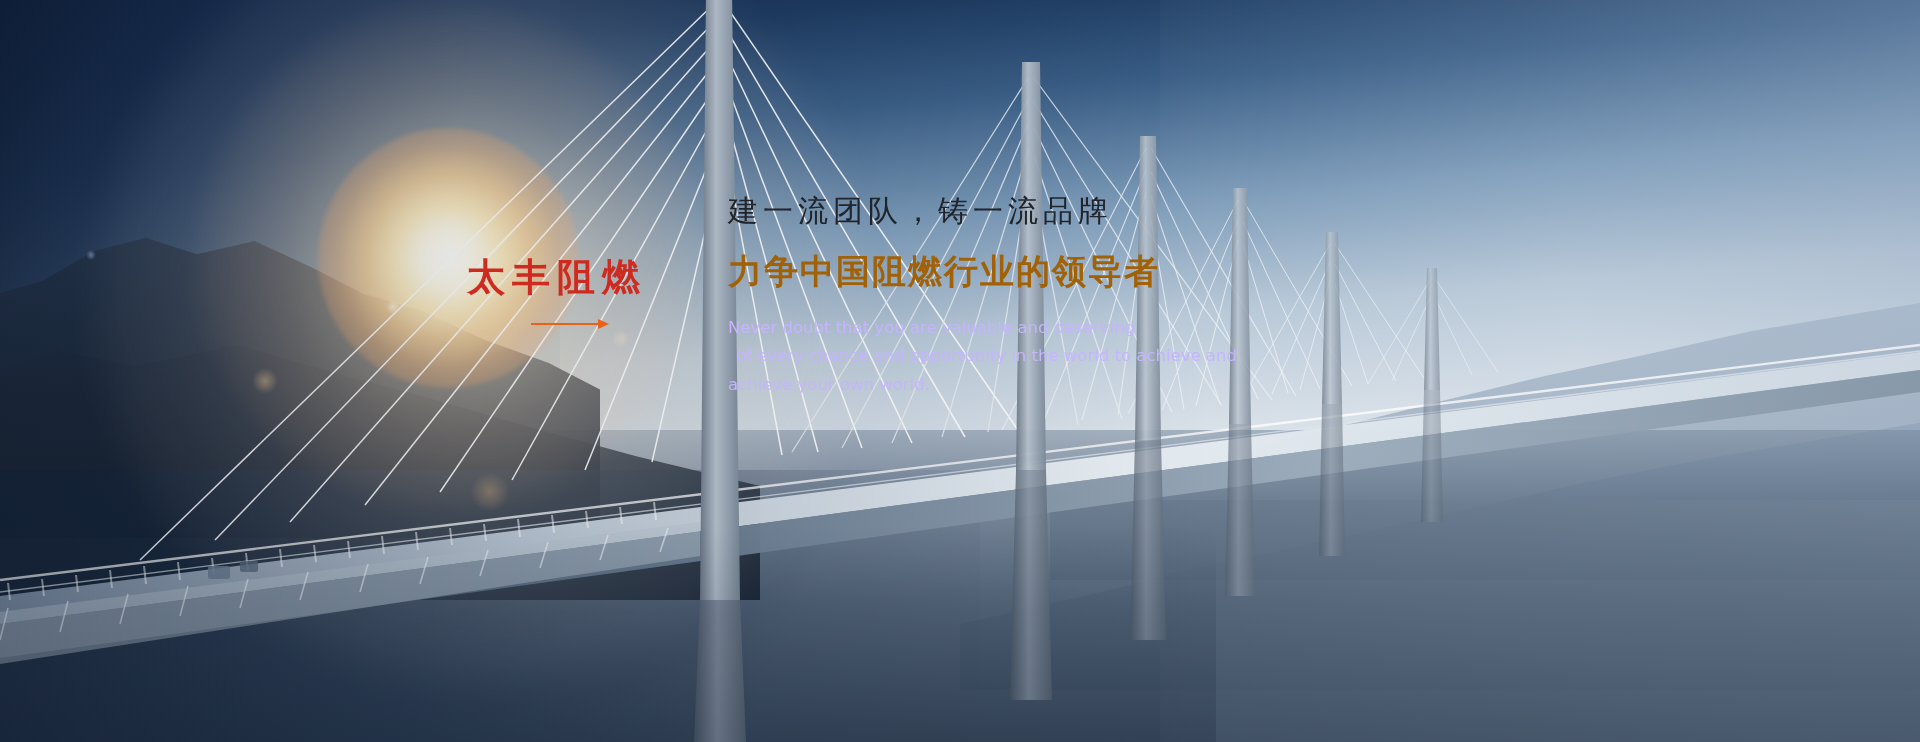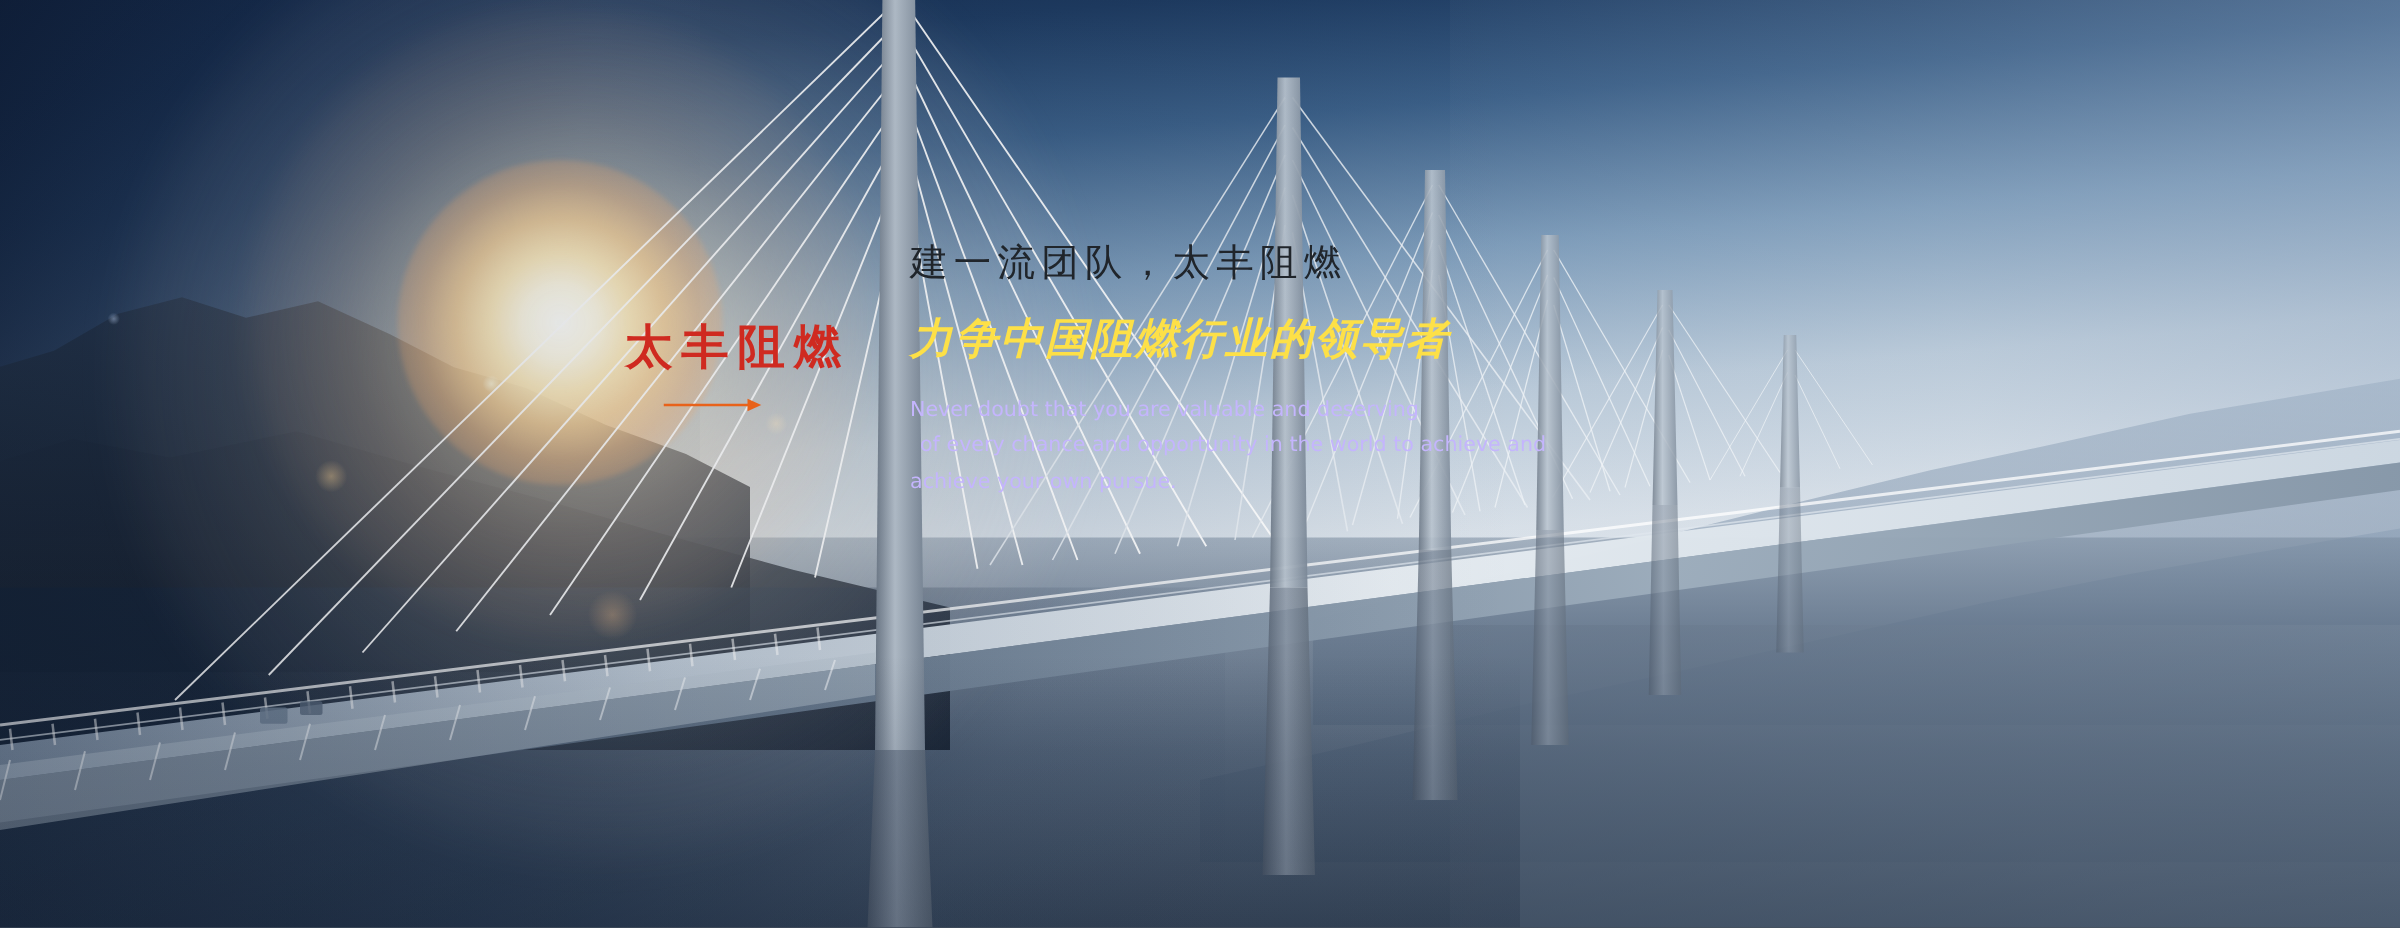--- a/index.html
+++ b/index.html
@@ -142,21 +142,21 @@
 
   
   .content{
     position:absolute; left:0; top:0; width:1920px; height:742px;
   }
 
   
   .logo-block{
     position:absolute; left:460px; top:258px;
     width:220px;
-    text-align:right;
+    text-align:left;
   }
   .logo-text{
     font-family:"DejaVu Sans","Liberation Sans",sans-serif;
     font-size:38px;
     font-weight:bold;
     letter-spacing:7px;
     color:#cf2a20;
     line-height:1;
     text-indent:7px;
     white-space:nowrap;
@@ -192,24 +192,23 @@
     color:#20252b;
     line-height:1;
     white-space:nowrap;
   }
   .headline-2{
     margin-top:28px;
     font-family:"DejaVu Sans","Liberation Sans",sans-serif;
     font-size:34px;
     font-weight:bold;
     letter-spacing:2px;
-    color:#fde047;
+    color:#a16207;
     line-height:1;
     white-space:nowrap;
-    font-style:italic;
   }
   .sub-copy{
     margin-top:26px;
     font-family:"DejaVu Sans","Liberation Sans",sans-serif;
     font-size:16.5px;
     font-weight:400;
     line-height:1.72;
     color:#c4b5fd;
     width:570px;
   }
@@ -417,23 +416,23 @@
 
     <div class="logo-block">
       <div class="logo-text">太丰阻燃</div>
       <div class="logo-arrow">
         <span class="bar"></span>
         <span class="head"></span>
       </div>
     </div>
 
     <div class="text-col">
-      <div class="headline-1">建一流团队，太丰阻燃</div>
+      <div class="headline-1">建一流团队，铸一流品牌</div>
       <div class="headline-2">力争中国阻燃行业的领导者</div>
       <div class="sub-copy">
         <span>Never doubt that you are valuable and deserving</span>
         <span class="indent"> of every chance and opportunity in the world to achieve and</span>
-        <span>achieve your own pursue.</span>
+        <span>achieve your own world.</span>
       </div>
     </div>
 
   </div>
 </div>
 
 </body></html>

